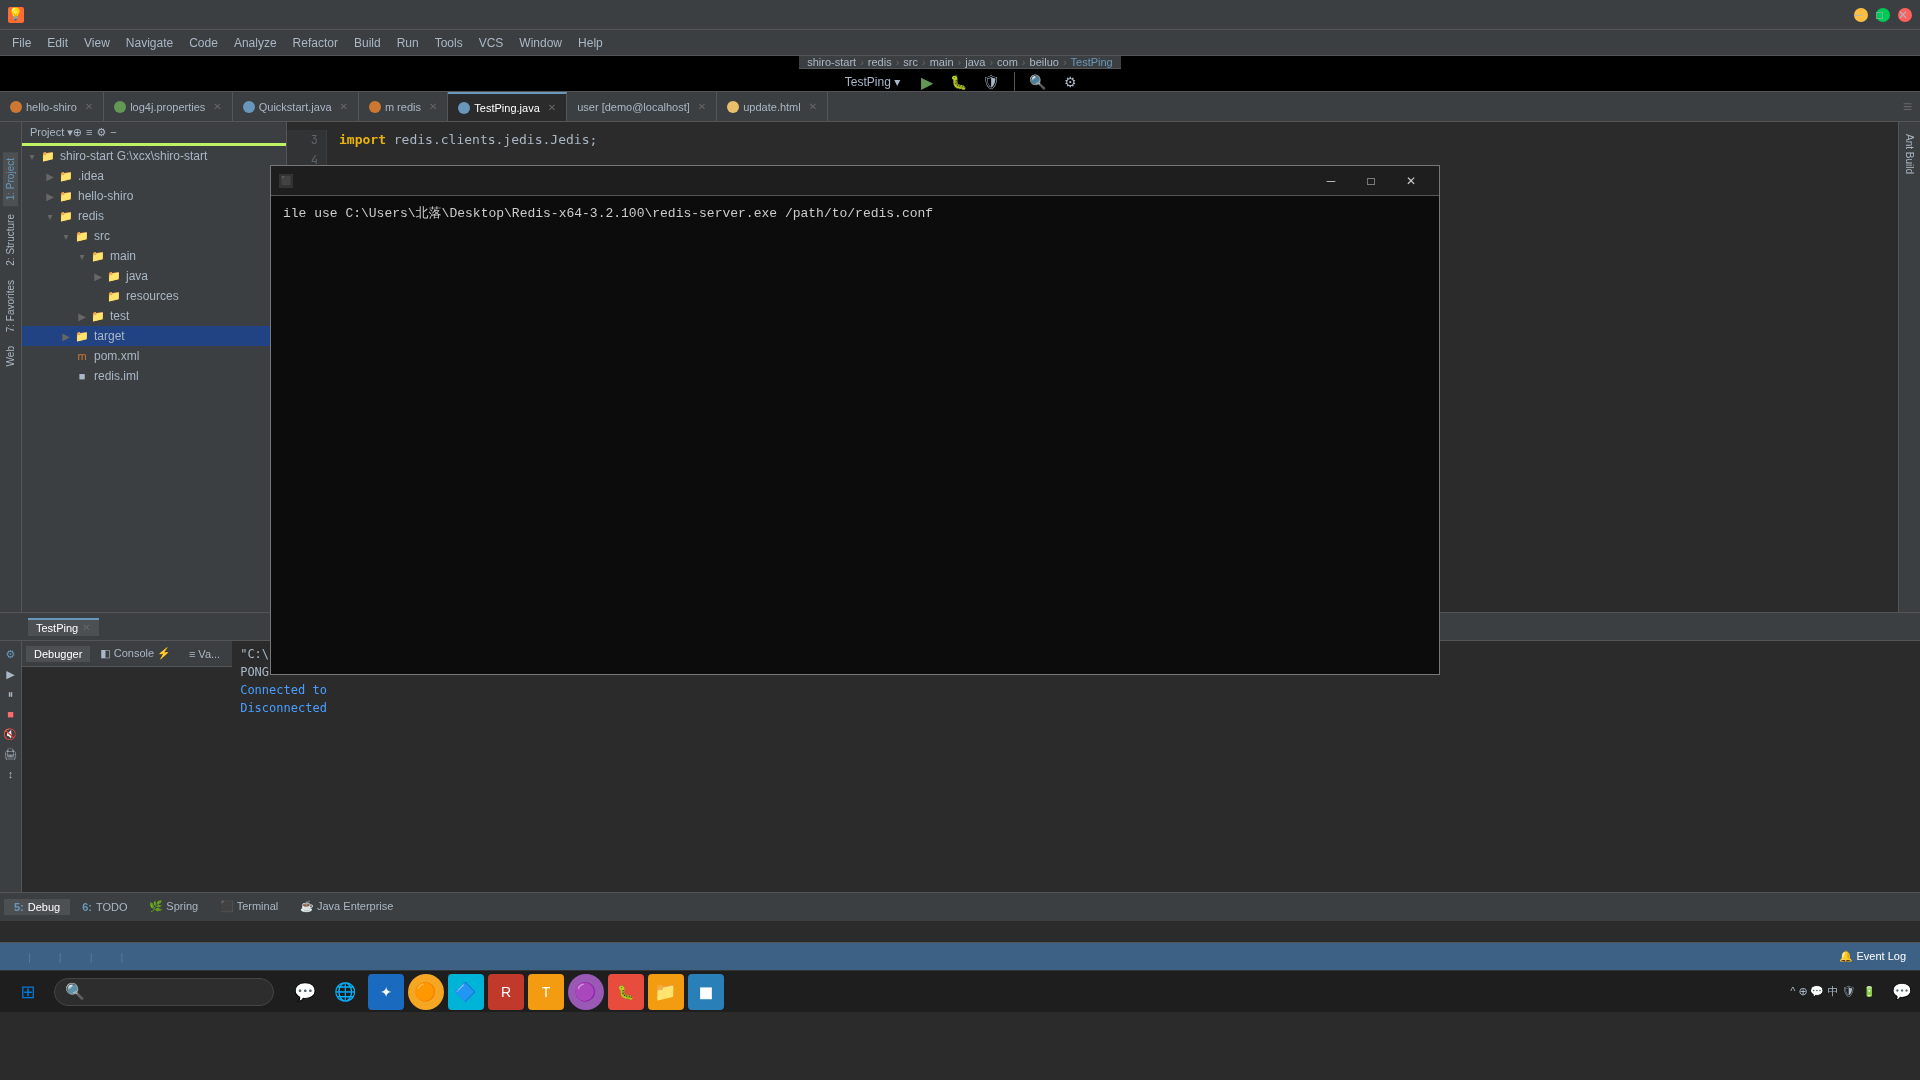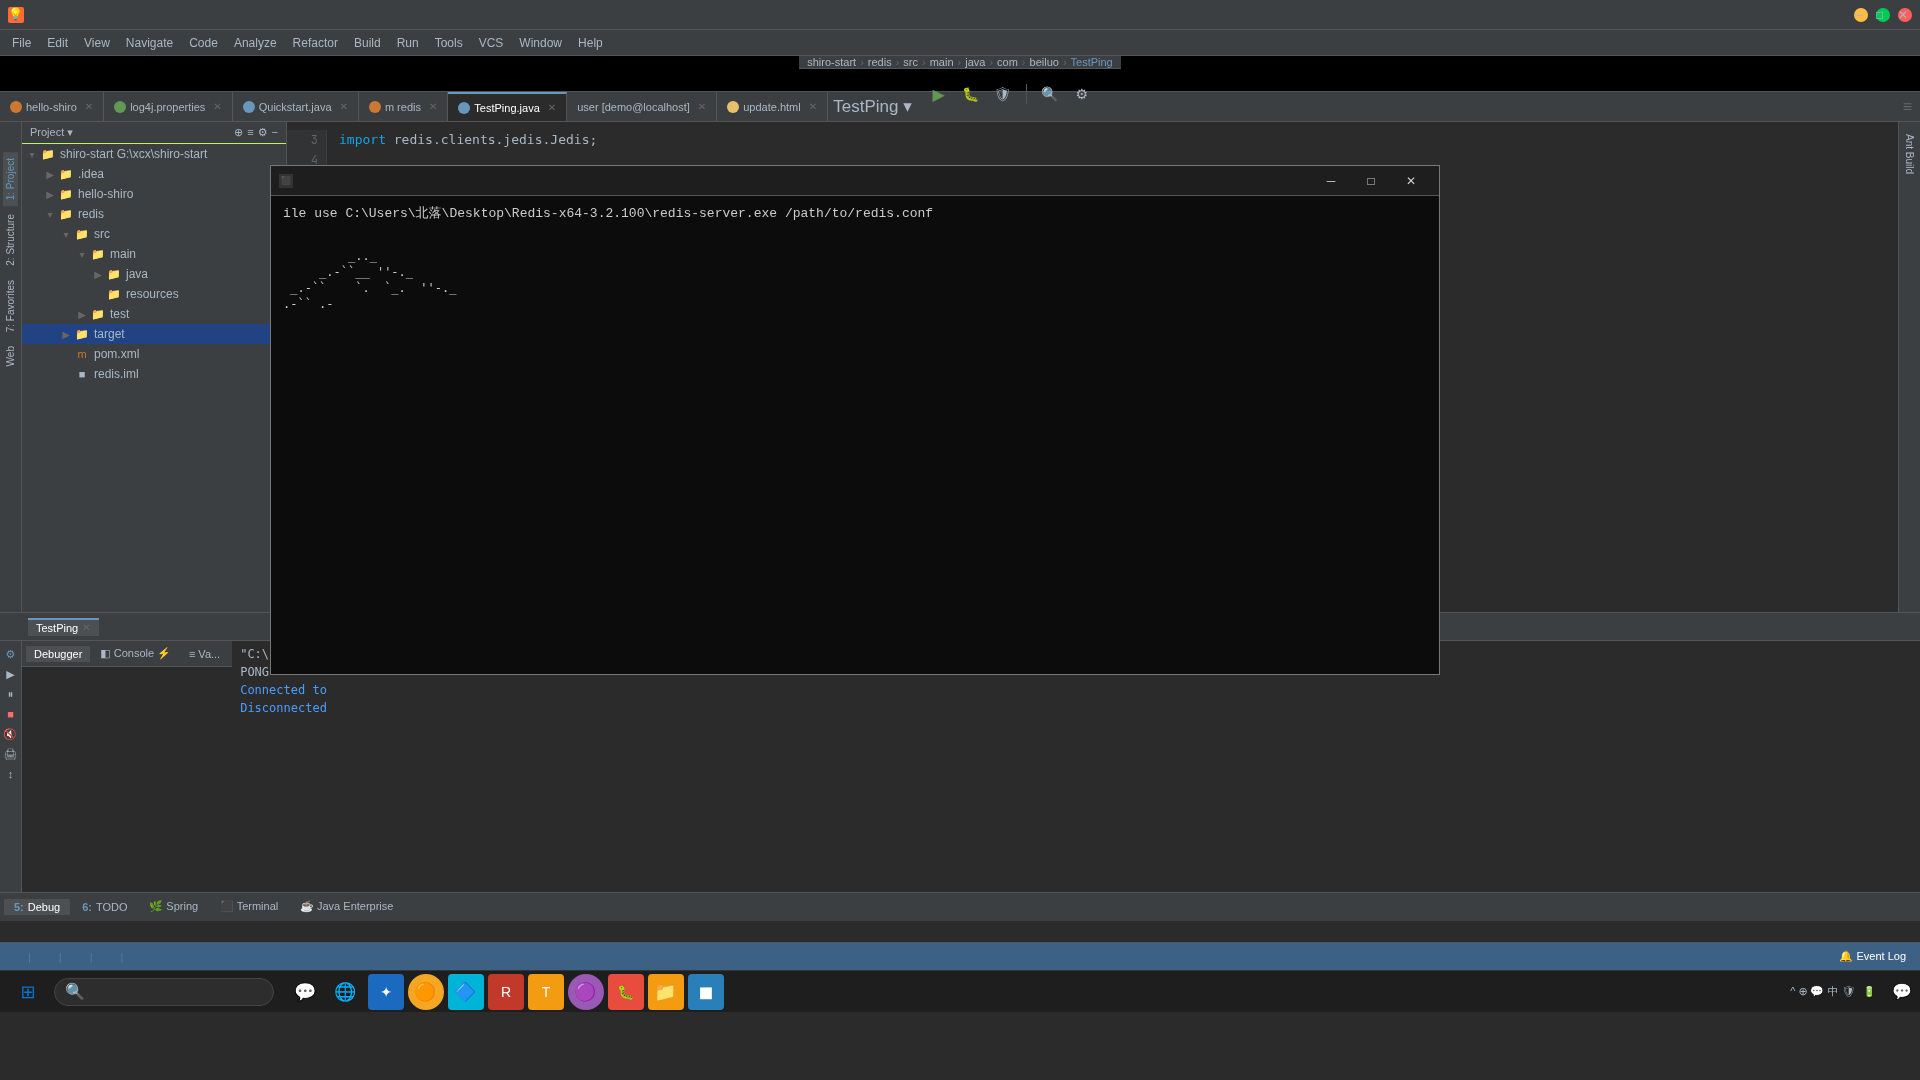--- a/index.html
+++ b/index.html
@@ -99,24 +99,24 @@
       border-right: 1px solid #555;
       display: flex;
       flex-direction: column;
       overflow: hidden;
     }
     .sidebar-header {
       background: #3c3f41;
       padding: 4px 8px;
       font-size: 11px;
       color: #a9b7c6;
-      border-bottom: 1px solid #bef264;
-      display: flex;
-      align-items: center;
-      justify-content: space-between;
+      border-bottom: 3px solid #bef264;
+      display: flex;
+      align-items: center;
+      justify-content: flex-start;
     }
     .sidebar-content { flex: 1; overflow-y: auto; }
     .tree-item {
       display: flex;
       align-items: center;
       padding: 2px 0;
       font-size: 12px;
       color: #a9b7c6;
       cursor: pointer;
       white-space: nowrap;
@@ -150,21 +150,21 @@
       padding-right: 8px;
       border-right: 1px solid #3c3f41;
       user-select: none;
     }
     .code-line {
       display: flex;
       min-height: 20px;
       line-height: 20px;
     }
     .code-text { padding-left: 12px; color: #a9b7c6; font-size: 13px; font-family: 'Consolas', monospace; }
-    .kw { color: #0ea5e9; font-weight: normal; }
+    .kw { color: #eab308; font-weight: bold; }
 
     
     .right-sidebar {
       width: 22px;
       background: #3c3f41;
       border-left: 1px solid #555;
       display: flex;
       flex-direction: column;
       align-items: center;
       padding-top: 4px;
@@ -478,21 +478,21 @@
     <span class="breadcrumb-item">java</span>
     <span class="breadcrumb-sep">›</span>
     <span class="breadcrumb-item">com</span>
     <span class="breadcrumb-sep">›</span>
     <span class="breadcrumb-item">beiluo</span>
     <span class="breadcrumb-sep">›</span>
     <span class="breadcrumb-item active">TestPing</span>
   </div>
 
   <div style="display:flex; align-items:center; gap:6px; padding:0 8px;">
-    <div class="toolbar-btn" style="width:auto; padding:0 8px; font-size:17px; color:#a9b7c6;margin-top:24px;">TestPing ▾</div>
+    <div class="toolbar-btn" style="width:auto; padding:0 8px; font-size:12px; color:#a9b7c6;">TestPing ▾</div>
     <div class="toolbar-btn toolbar-run" style="font-size:16px;">▶</div>
     <div class="toolbar-btn" style="color:#629755; font-size:14px;">🐛</div>
     <div class="toolbar-btn" style="font-size:14px; color:#a9b7c6;">🛡</div>
     <div class="toolbar-sep"></div>
     <div class="toolbar-btn">🔍</div>
     <div class="toolbar-btn">⚙</div>
   </div>
 </div>
 
 <div class="file-tabs-bar">
@@ -769,21 +769,13 @@
     <div class="redis-title-controls">
       <div class="redis-ctrl-btn">─</div>
       <div class="redis-ctrl-btn">□</div>
       <div class="redis-ctrl-btn close">✕</div>
     </div>
   </div>
   <div class="redis-content">
     <div>ile use C:\Users\北落\Desktop\Redis-x64-3.2.100\redis-server.exe /path/to/redis.conf</div>
     <div>&nbsp;</div>
 
-    <div style="display:flex; margin: 4px 0;">
-      <div style="flex:0 0 340px;">
-        <pre style="color:#ccc; font-size:12px; line-height:16px;">         _.._
-     _.-``__ ''-._
- _.-``    `.  `_.  ''-._
-.-`` .-</pre>
-        </div>
-      </div>
     </div>
   </div>
 </body></html>

